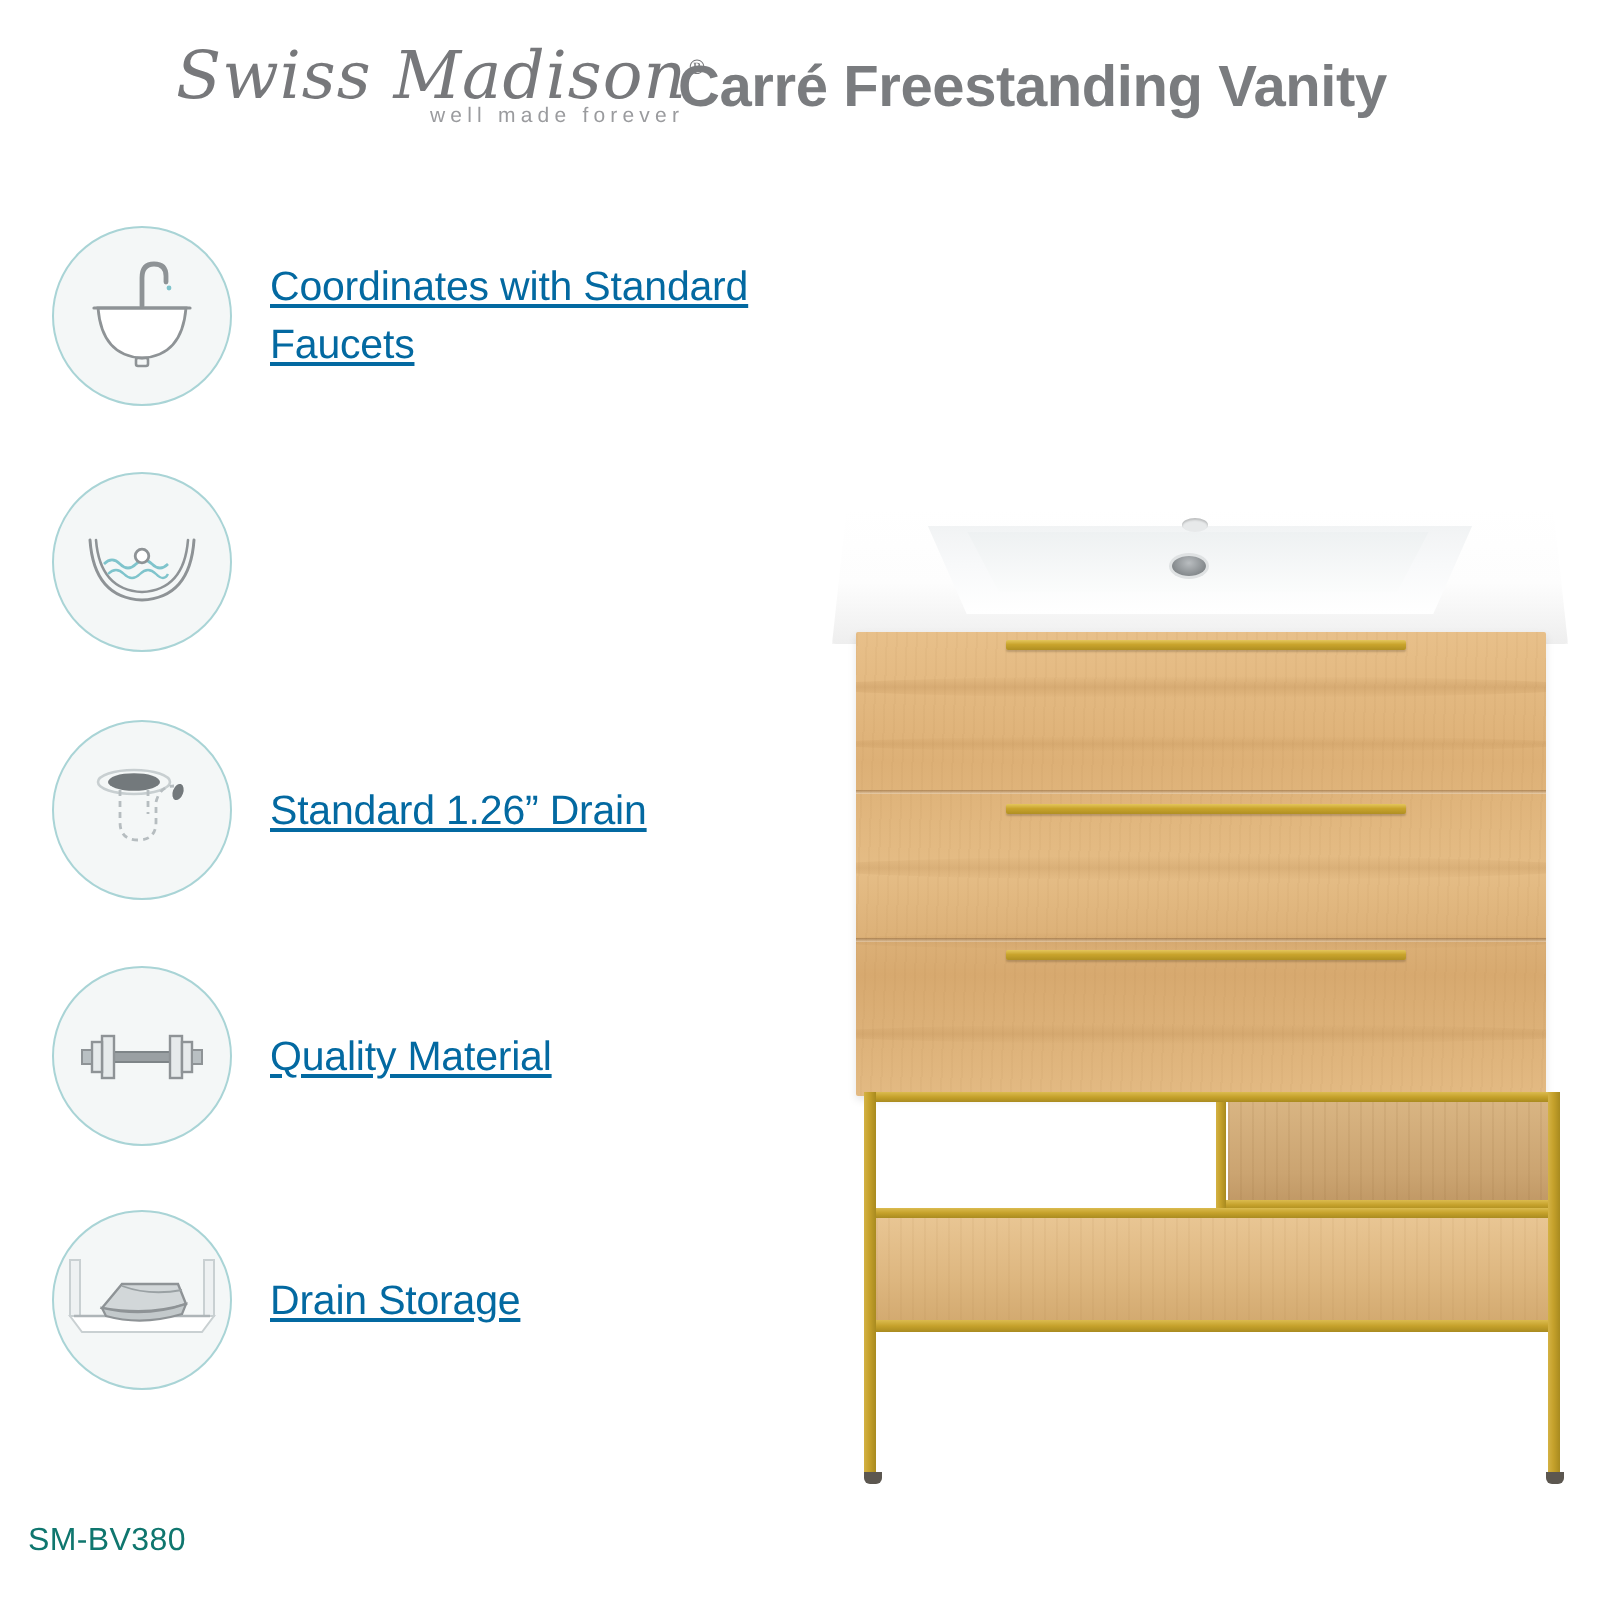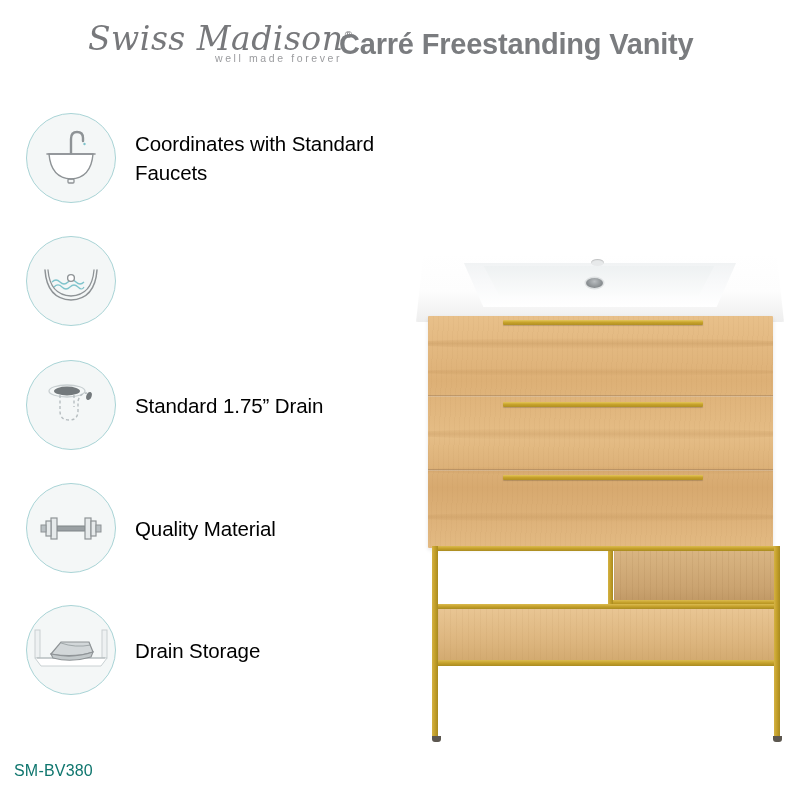--- a/index.html
+++ b/index.html
@@ -87,24 +87,25 @@
     border: 1.4px solid #a9d4d6;
     background: #f4f7f7;
     flex: 0 0 88px;
     position: relative;
     overflow: hidden;
   }
   .feature-icon svg { display: block; }
   .feature-label {
     margin-left: 19px;
     font-size: 20.5px;
-    color: #000000;
+    color: #0369a1;
     line-height: 29px;
     letter-spacing: -0.1px;
     white-space: pre-line;
+    text-decoration: underline;
   }
 
   
   .sku {
     position: absolute;
     left: 14px;
     top: 762px;
     font-size: 16px;
     color: #0f766e;
     letter-spacing: 0.2px;
@@ -269,21 +270,21 @@
     <div class="feature-icon">
       <svg width="88" height="88" viewBox="0 0 88 88">
         <ellipse cx="40" cy="30" rx="18" ry="6" fill="none" stroke="#c8cfd1" stroke-width="1.3"></ellipse>
         <ellipse cx="40" cy="30" rx="13" ry="4.4" fill="#73797c"></ellipse>
         <path d="M33 34 V50 q0 9 9 9 q9 0 9 -9 V40" fill="none" stroke="#b6bdc0" stroke-width="1.4" stroke-dasharray="3 2.5"></path>
         <path d="M47 34 V46" fill="none" stroke="#b6bdc0" stroke-width="1.4" stroke-dasharray="3 2.5"></path>
         <path d="M51 40 q2 -8 9 -8" fill="none" stroke="#b6bdc0" stroke-width="1.4" stroke-dasharray="3 2.5"></path>
         <ellipse cx="62" cy="35" rx="2.6" ry="4.2" fill="#73797c" transform="rotate(20 62 35)"></ellipse>
       </svg>
     </div>
-    <div class="feature-label">Standard 1.75” Drain</div>
+    <div class="feature-label">Standard 1.26” Drain</div>
   </div>
 
   <div class="feature-row" style="top:370px;">
     <div class="feature-icon">
       <svg width="88" height="88" viewBox="0 0 88 88">
         <rect x="30" y="42" width="28" height="5" fill="#9aa0a3" stroke="#7e8588" stroke-width="1"></rect>
         <rect x="24" y="34" width="6" height="21" fill="#e6eaeb" stroke="#8e9396" stroke-width="1.2"></rect>
         <rect x="19" y="37" width="5" height="15" fill="#e6eaeb" stroke="#8e9396" stroke-width="1.2"></rect>
         <rect x="14" y="41" width="5" height="7" fill="#b9c0c3" stroke="#8e9396" stroke-width="1"></rect>
         <rect x="58" y="34" width="6" height="21" fill="#e6eaeb" stroke="#8e9396" stroke-width="1.2"></rect>

